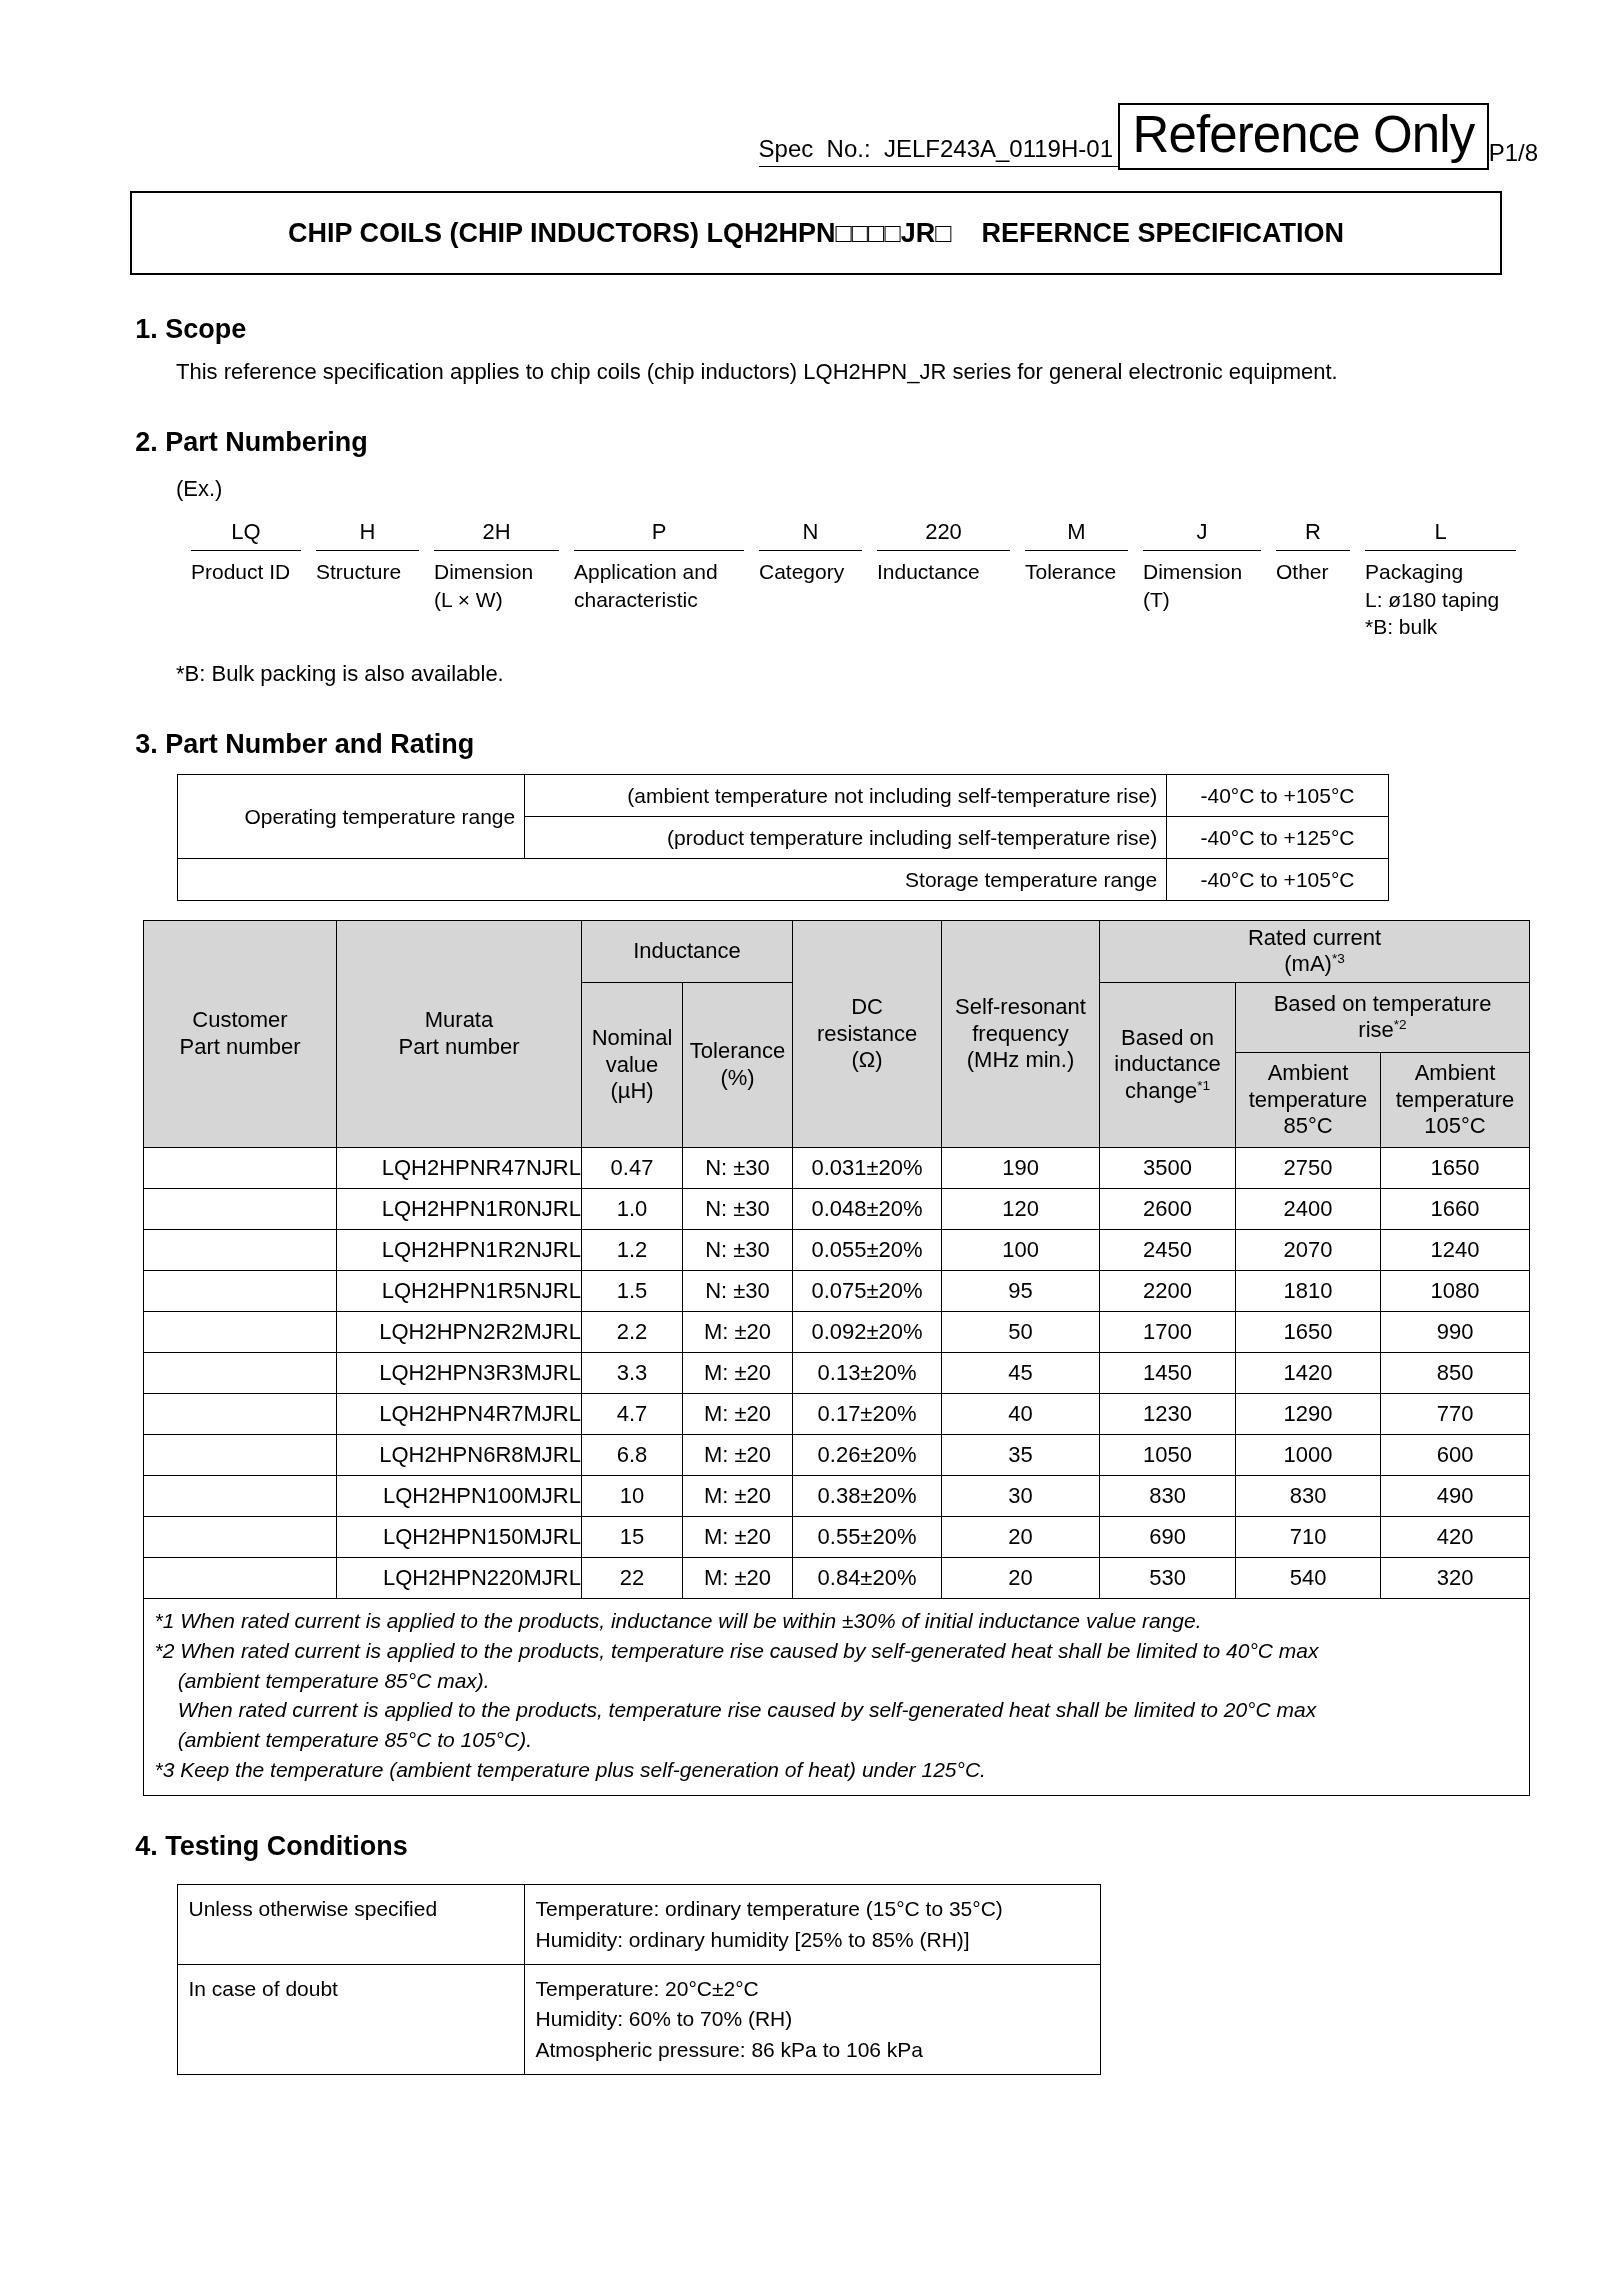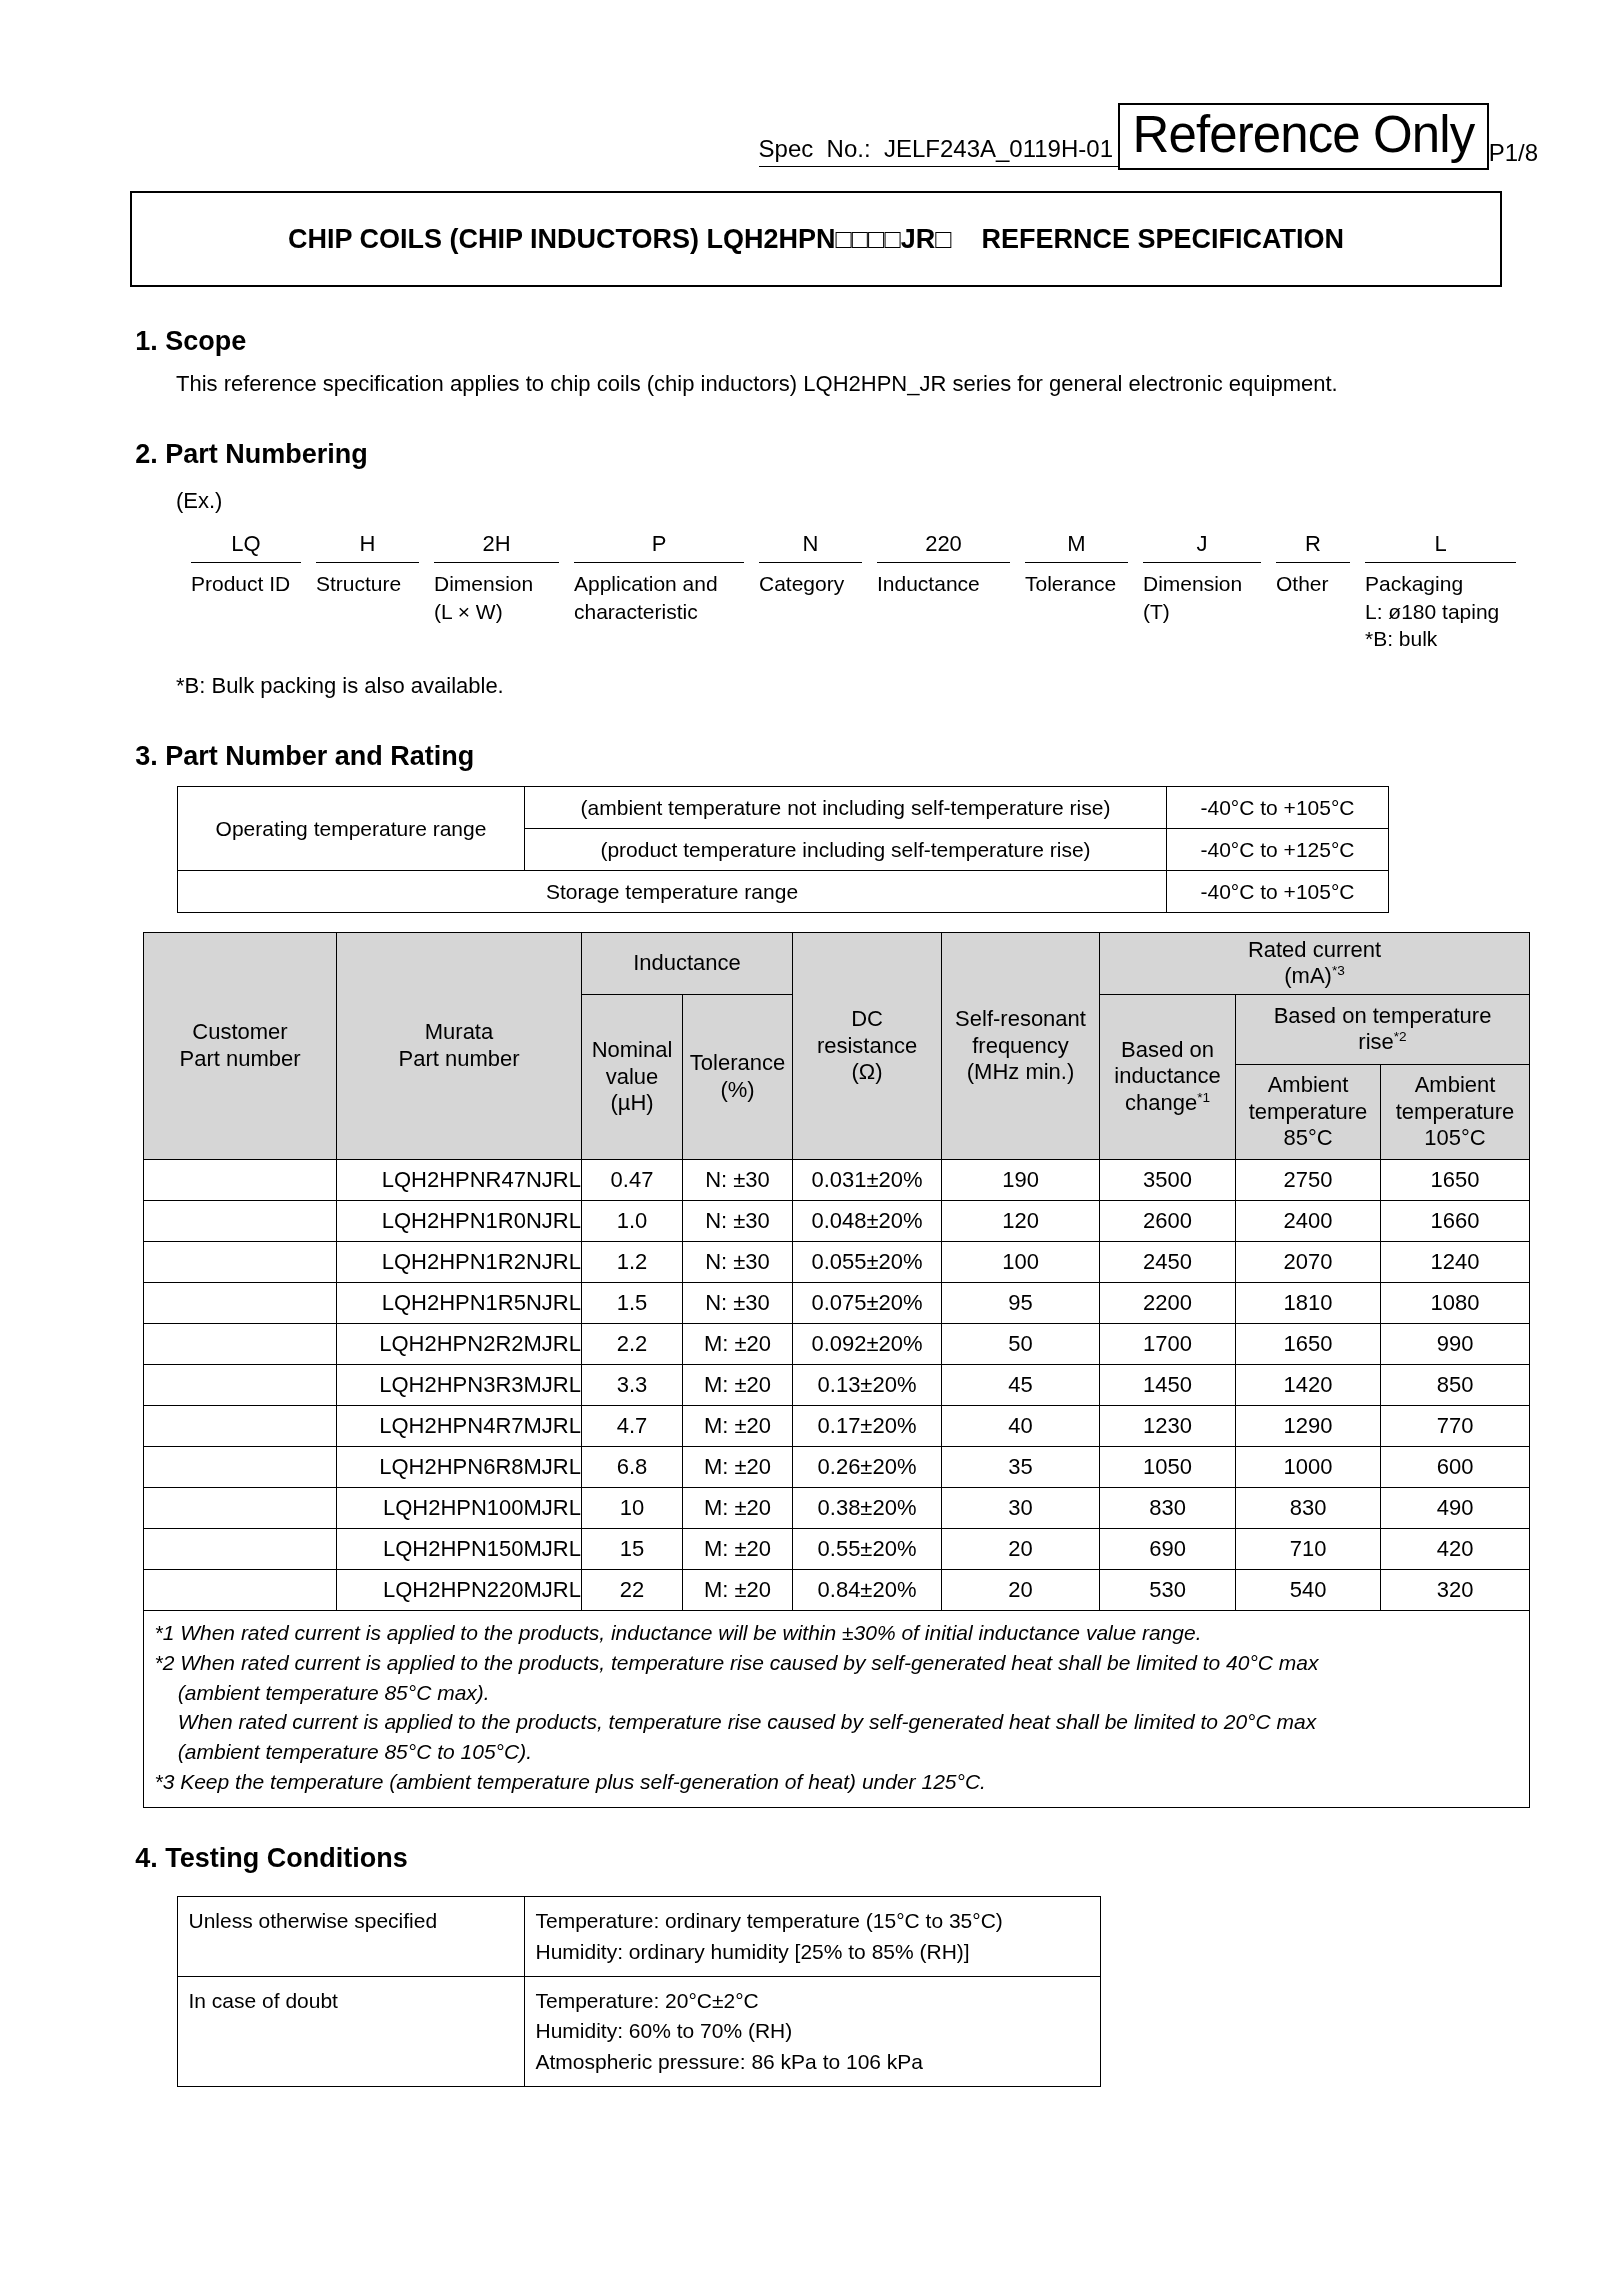--- a/index.html
+++ b/index.html
@@ -37,21 +37,21 @@
     letter-spacing: -0.9px;
     padding: 1.8px 12.3px 5.3px;
     line-height: 1.1;
   }
   .pageno { font-size: 24px; margin-bottom: 3.5px; }
 
   
   .title-box {
     margin-top: 21px;
     border: 2.6px solid #000;
-    height: 96px;
+    height: 84px;
     display: flex;
     align-items: center;
     justify-content: center;
   }
   .title-box span {
     font-size: 27px;
     font-weight: bold;
     white-space: pre;
   }
 
@@ -84,21 +84,21 @@
   .note { margin-top: 19px; }
 
   
   table { border-collapse: collapse; }
   .temp-table { margin: 14px 0 0 47px; table-layout: fixed; }
   .temp-table td {
     border: 1.8px solid #000;
     font-size: 21px;
     height: 42px;
     padding: 0 8.8px;
-    text-align: center;
+    text-align: right;
     vertical-align: middle;
   }
   .temp-table td.val { text-align: center; padding: 0 3.5px; }
 
   
   .rating {
     margin: 19px 0 0 13px;
     table-layout: fixed;
     width: 1384px;
   }

